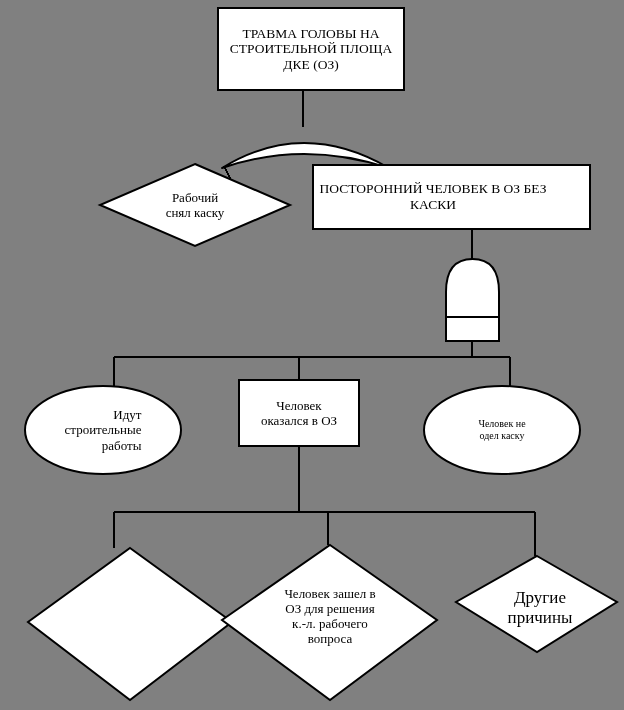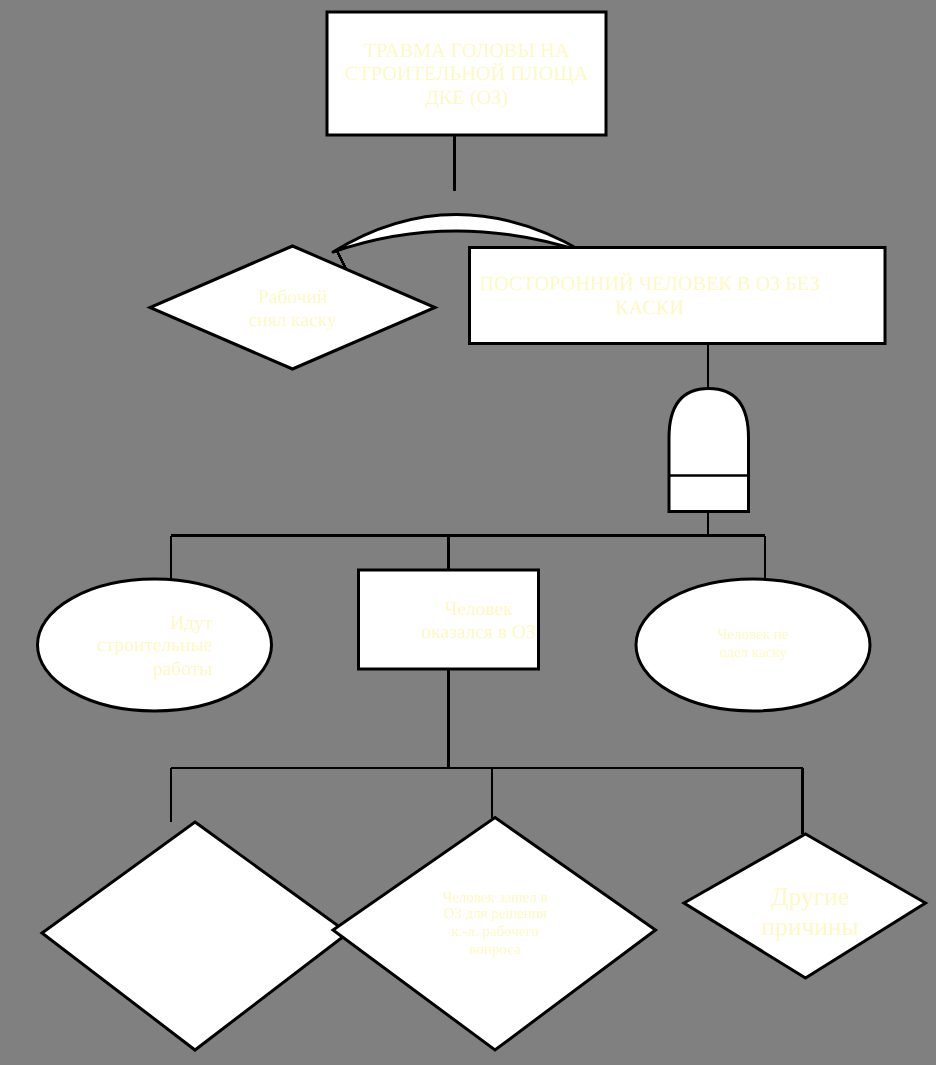--- a/index.html
+++ b/index.html
@@ -22,33 +22,33 @@
     position: absolute;
     left: 0;
     top: 0;
   }
   .node-label {
     position: absolute;
     display: flex;
     align-items: center;
     justify-content: center;
     text-align: center;
-    color: #fef9c3;
+    color: #000000;
     line-height: 1.16;
     white-space: pre-line;
     pointer-events: none;
   }
   .lbl-top         { left: 218px; top: 8px;   width: 186px; height: 82px;  font-size: 13.5px; }
   .lbl-worker      { left: 120px; top: 170px; width: 150px; height: 70px;  font-size: 13px; }
   .lbl-outsider    { left: 313px; top: 165px; width: 240px; height: 64px;  font-size: 13.5px; }
   .lbl-construct   { left: 38px;  top: 390px; width: 130px; height: 80px;  font-size: 13px; text-align: right; }
-  .lbl-person-oz   { left: 239px; top: 380px; width: 120px; height: 66px;  font-size: 13px; padding-left: 20px; }
+  .lbl-person-oz   { left: 239px; top: 380px; width: 120px; height: 66px;  font-size: 13px; }
   .lbl-nohelmet    { left: 432px; top: 390px; width: 140px; height: 80px;  font-size: 10px; }
   .lbl-walking     { left: 55px;  top: 570px; width: 150px; height: 90px;  font-size: 13px; }
-  .lbl-workvisit   { left: 255px; top: 570px; width: 150px; height: 92px;  font-size: 10px; }
+  .lbl-workvisit   { left: 255px; top: 570px; width: 150px; height: 92px;  font-size: 13px; }
   .lbl-other       { left: 480px; top: 578px; width: 120px; height: 60px;  font-size: 17px; }
 </style>
 </head>
 <body>
 
 <div id="diagram-root">
 
   <svg id="diagram-svg" width="624" height="710" viewBox="0 0 624 710">
 
     <g stroke="#000000" stroke-width="1.6" fill="none" shape-rendering="crispEdges">

